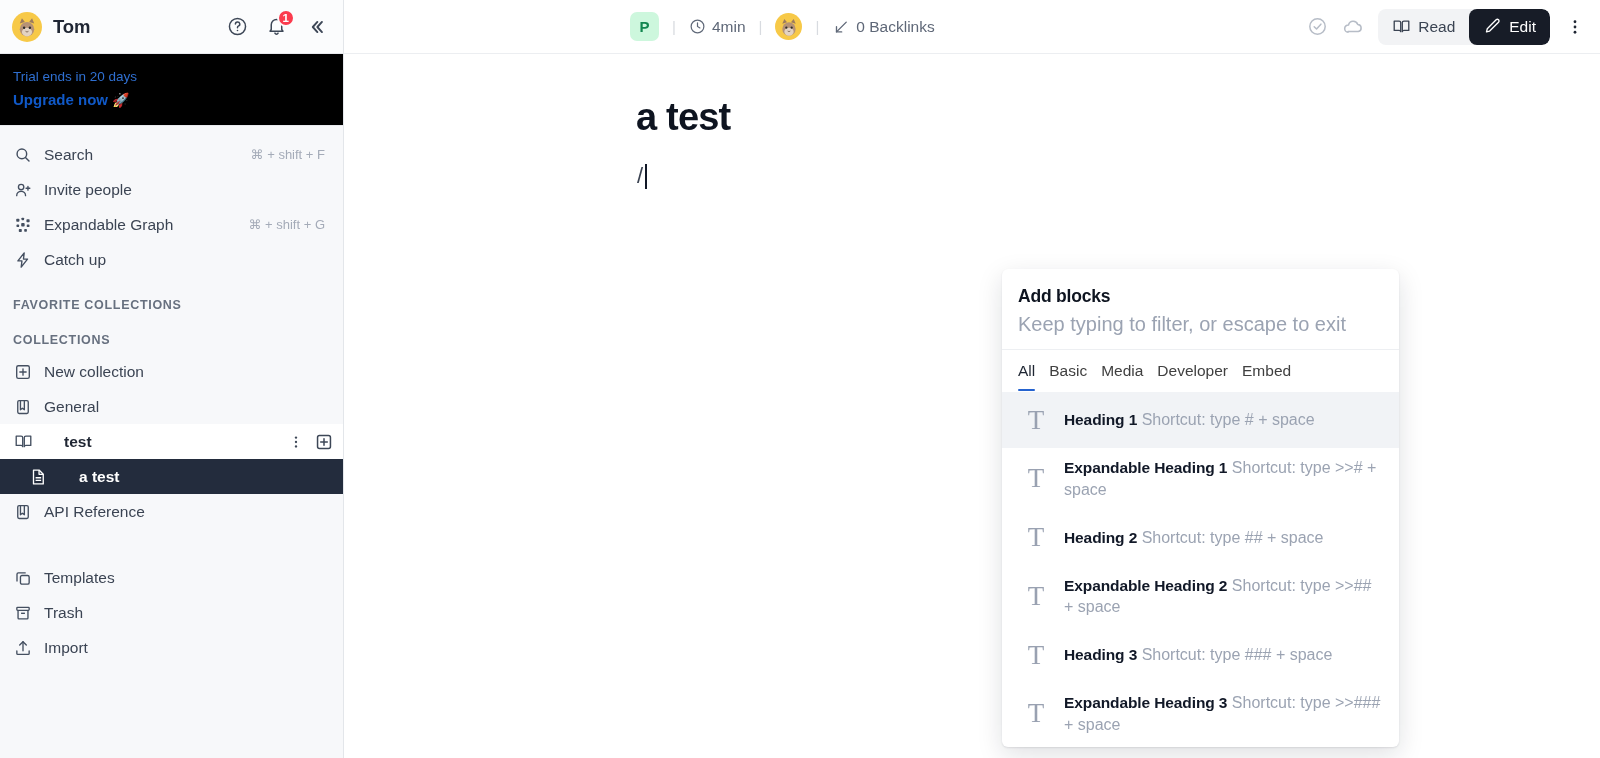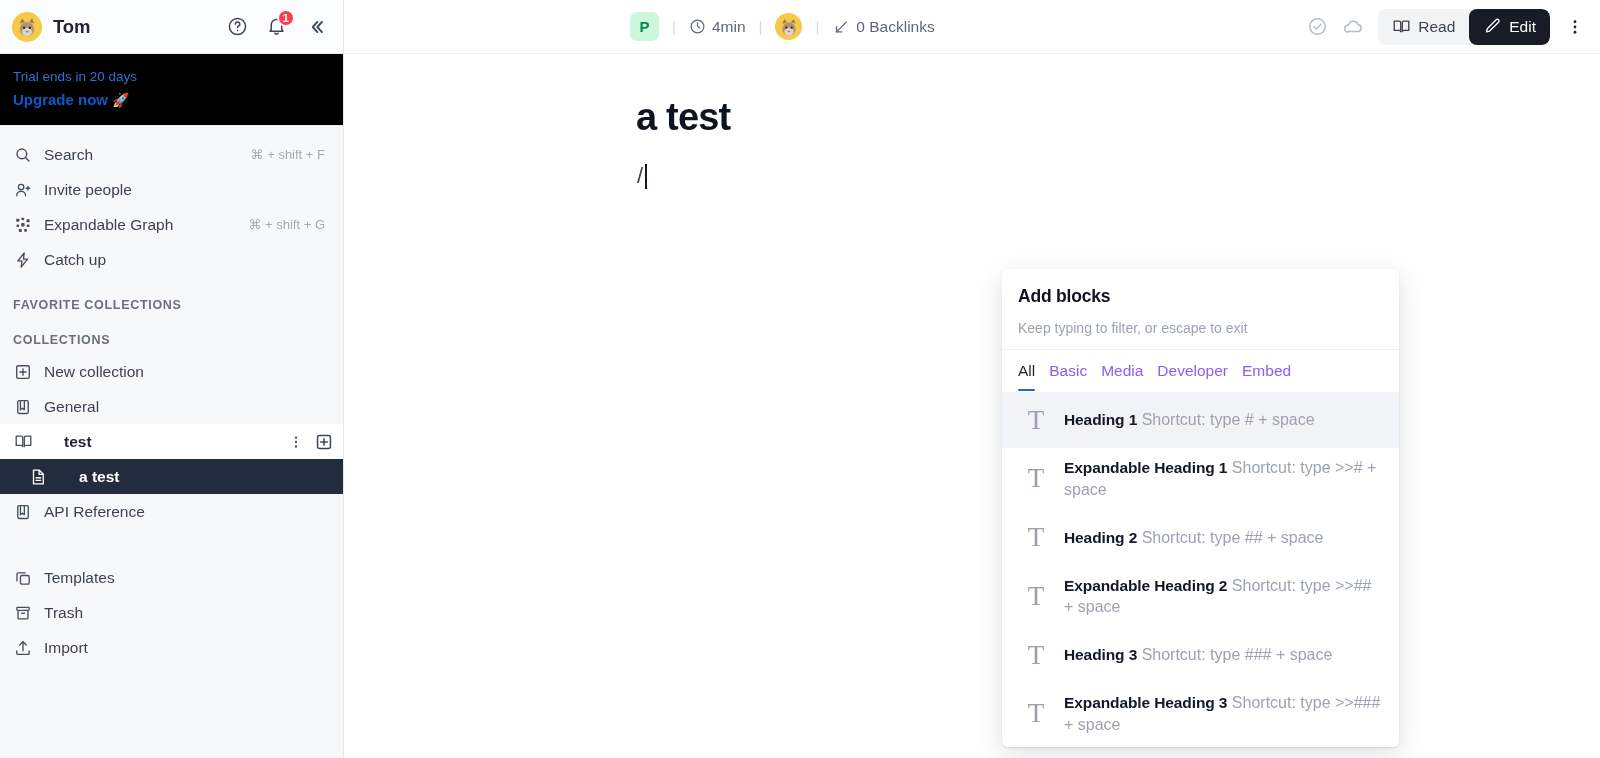--- a/index.html
+++ b/index.html
@@ -186,30 +186,30 @@
     background: #ffffff;
     border-radius: 6px;
     box-shadow: 0 1px 2px rgba(16,24,40,.10), 0 8px 26px rgba(16,24,40,.13);
     overflow: hidden;
   }
   .popup-head { padding: 17px 0 13px 16px; }
   .popup-title {
     font-size: 17.5px; font-weight: 700; color: #0e1420; letter-spacing: -0.2px;
   }
   .popup-sub {
-    font-size: 14px; color: #9ba3b2; margin-top: 13px;
+    font-size: 20px; color: #9ba3b2; margin-top: 6px;
   }
   .popup-tabs {
     display: flex; align-items: flex-end; gap: 14px;
     padding: 0 0 0 16px; height: 43px;
     border-top: 1px solid #edeff2;
     align-items: center;
   }
   .ptab {
-    font-size: 15.5px; color: #8b5cf6; cursor: pointer;
+    font-size: 15.5px; color: #404040; cursor: pointer;
     position: relative; padding-bottom: 11px; padding-top: 11px;
   }
   .ptab.active { color: #1f2633; }
   .ptab.active::after {
     content: ""; position: absolute;
     left: 0; right: 0; bottom: 0px; height: 2.5px;
     background: #2563cf; border-radius: 2px;
   }
   .blocklist { padding-bottom: 2px; }
   .block-row {

